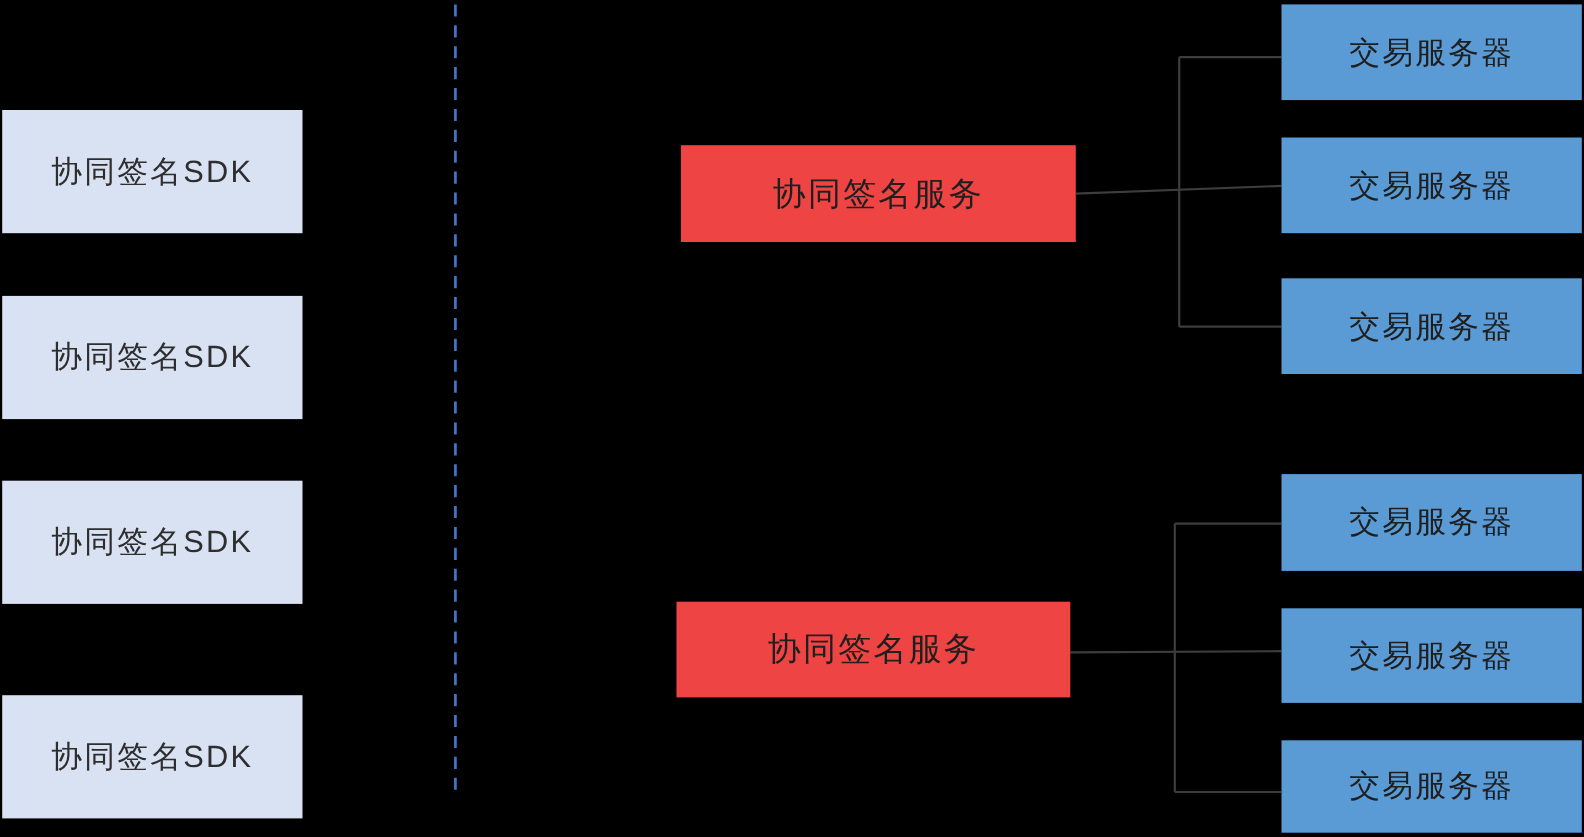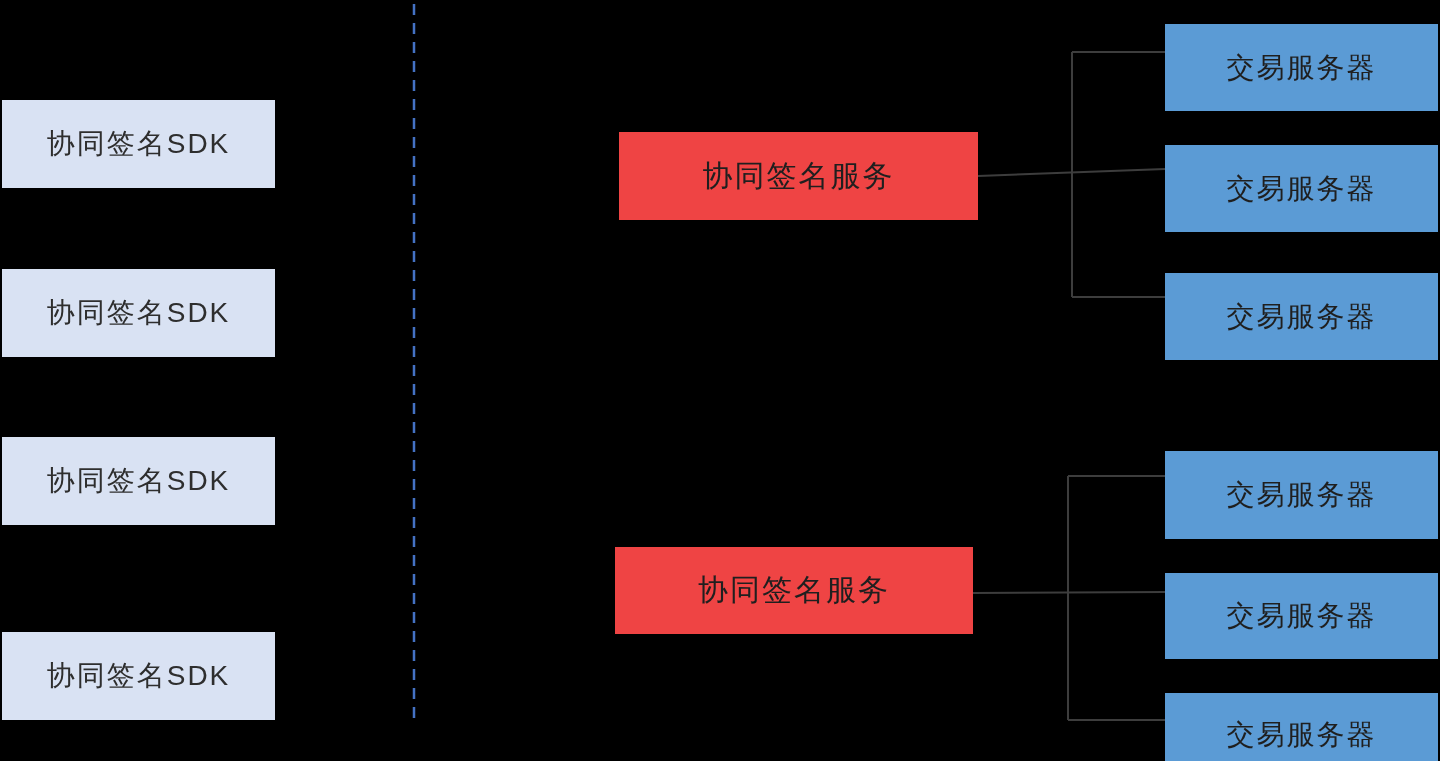--- a/index.html
+++ b/index.html
@@ -39,36 +39,35 @@
     align-items: center;
     justify-content: center;
     box-sizing: border-box;
     color: #1f1f1f;
     letter-spacing: 2px;
     white-space: nowrap;
   }
   .node.sdk {
     left: 2px;
     width: 273px;
-    height: 88px;
+    height: 112px;
     background: #D9E2F3;
     font-size: 28px;
     color: #2e2e2e;
   }
   .node.service {
     background: #ef4444;
     font-size: 30px;
   }
   .node.server {
     left: 1165px;
     width: 273px;
     height: 87px;
     background: #5B9BD5;
     font-size: 28px;
-    margin-top: 20px;
   }
 </style>
 </head>
 <body>
 
 <div class="canvas">
 
   <svg class="lines-overlay" viewBox="0 0 1440 761">
 
     <line class="divider" x1="414" y1="4" x2="414" y2="720"></line>

